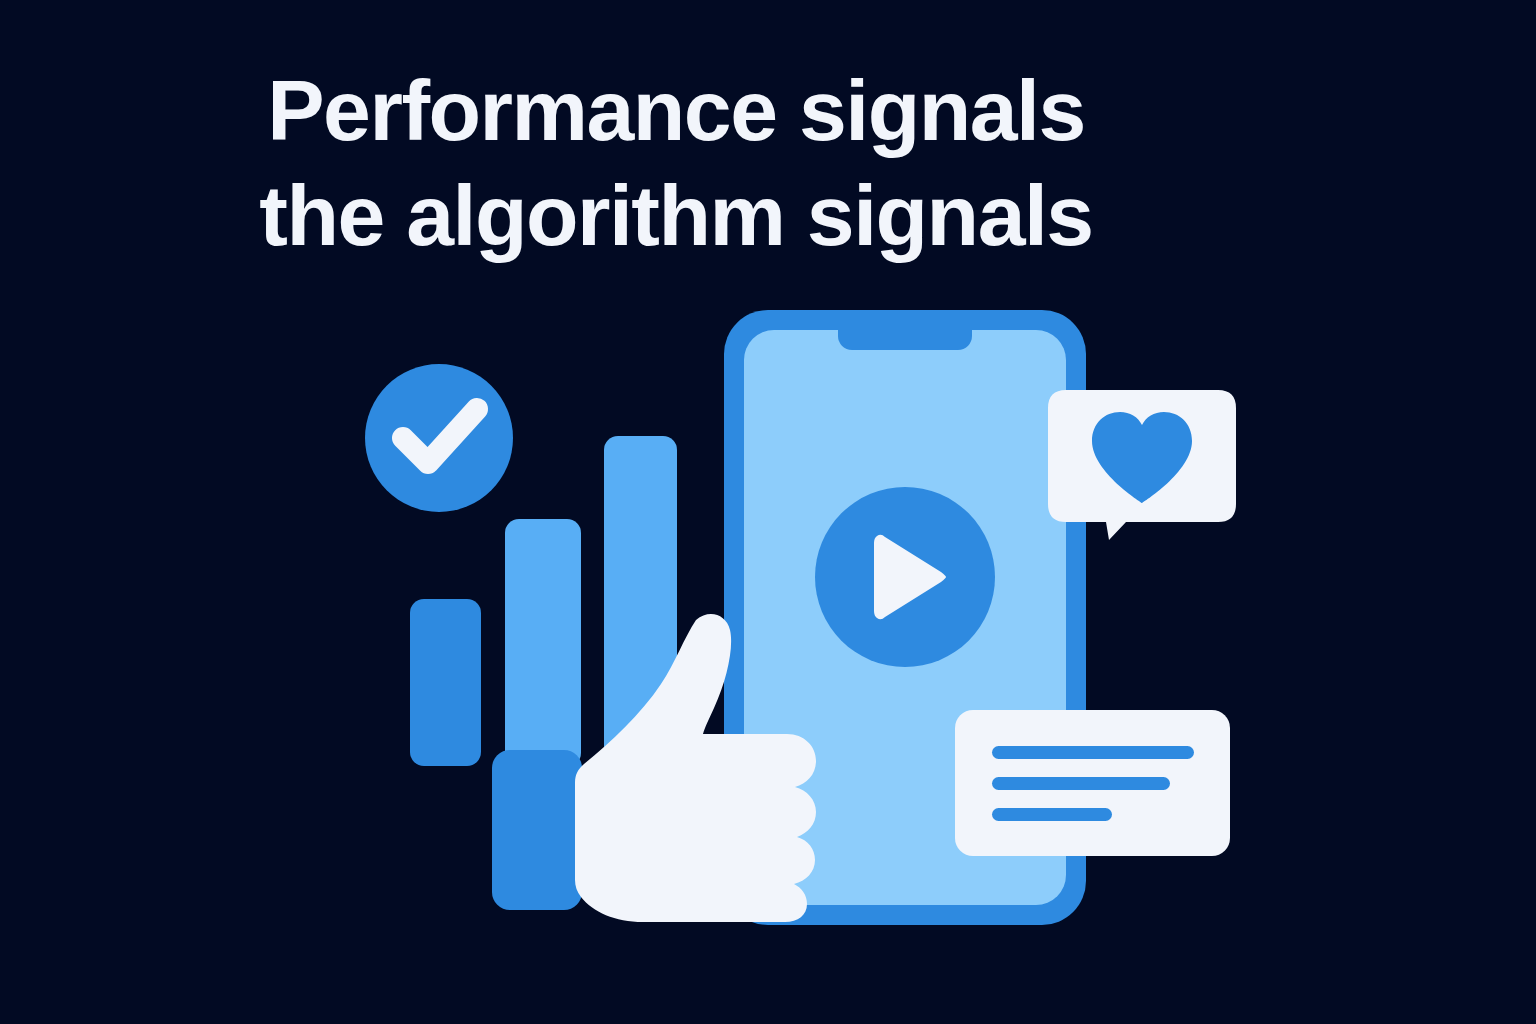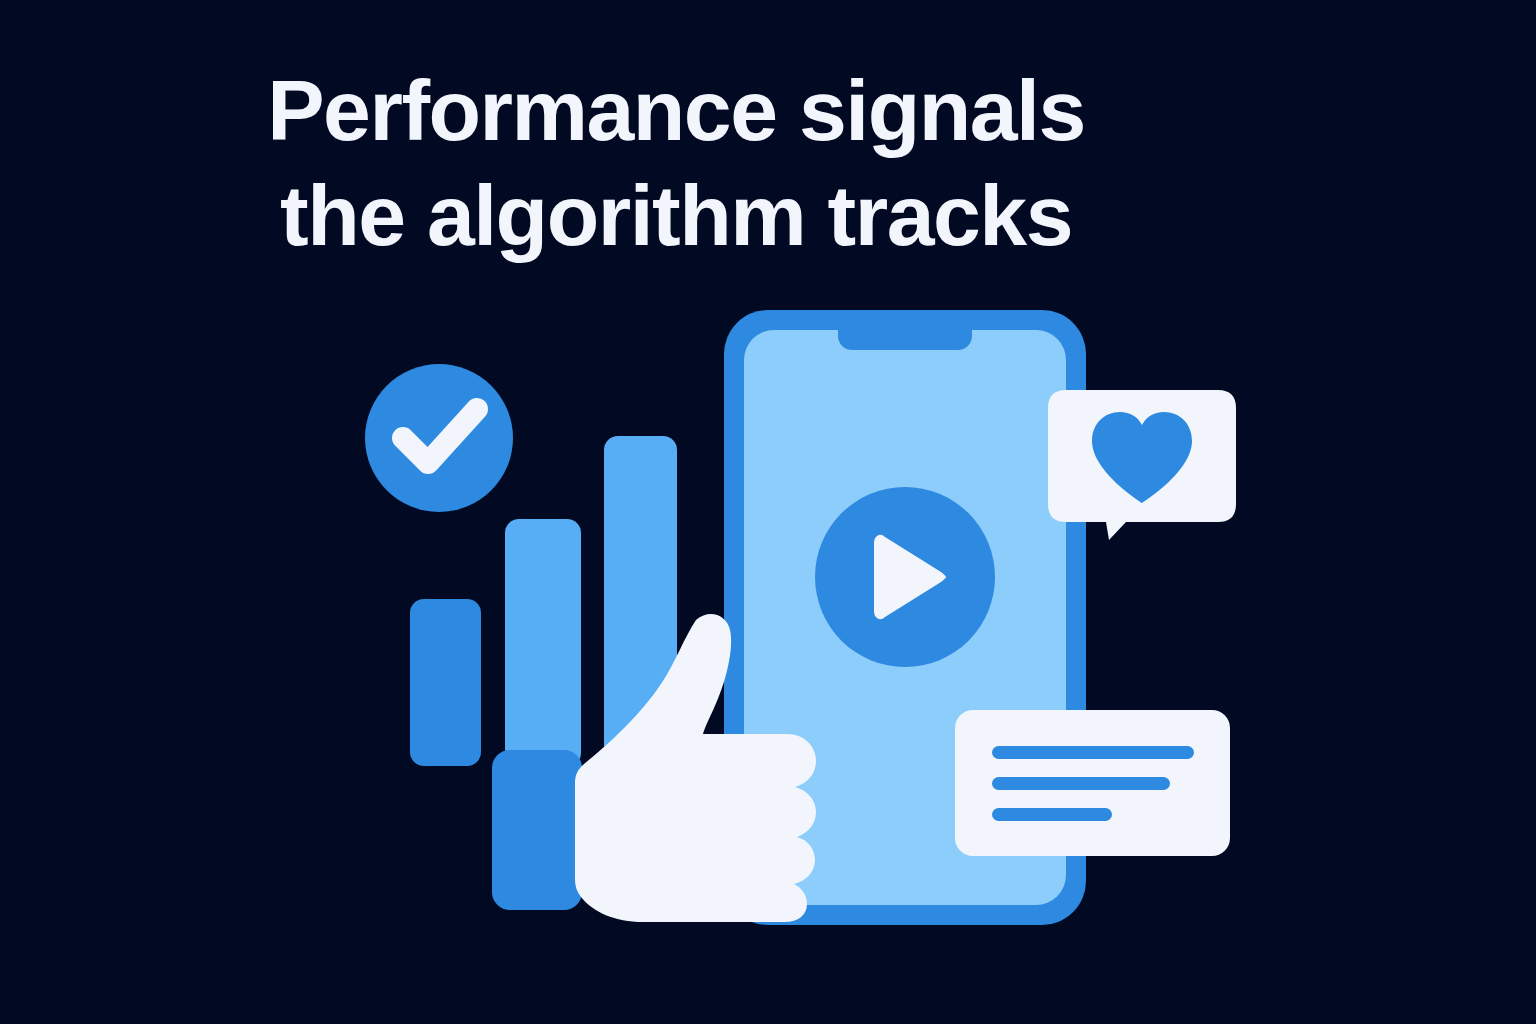--- a/index.html
+++ b/index.html
@@ -153,21 +153,21 @@
   }
   .thumbs-up svg { display: block; }
 </style>
 </head>
 <body>
 
 <div class="stage">
 
   <div class="headline">
     <span class="line">Performance signals</span>
-    <span class="line">the algorithm tracks</span>
+    <span class="line">the algorithm signals</span>
   </div>
 
   <div class="illustration">
 
     <div class="bar bar-1"></div>
     <div class="bar bar-2"></div>
     <div class="bar bar-3"></div>
 
     <div class="verified-badge">
       <svg width="148" height="148" viewBox="0 0 148 148">

